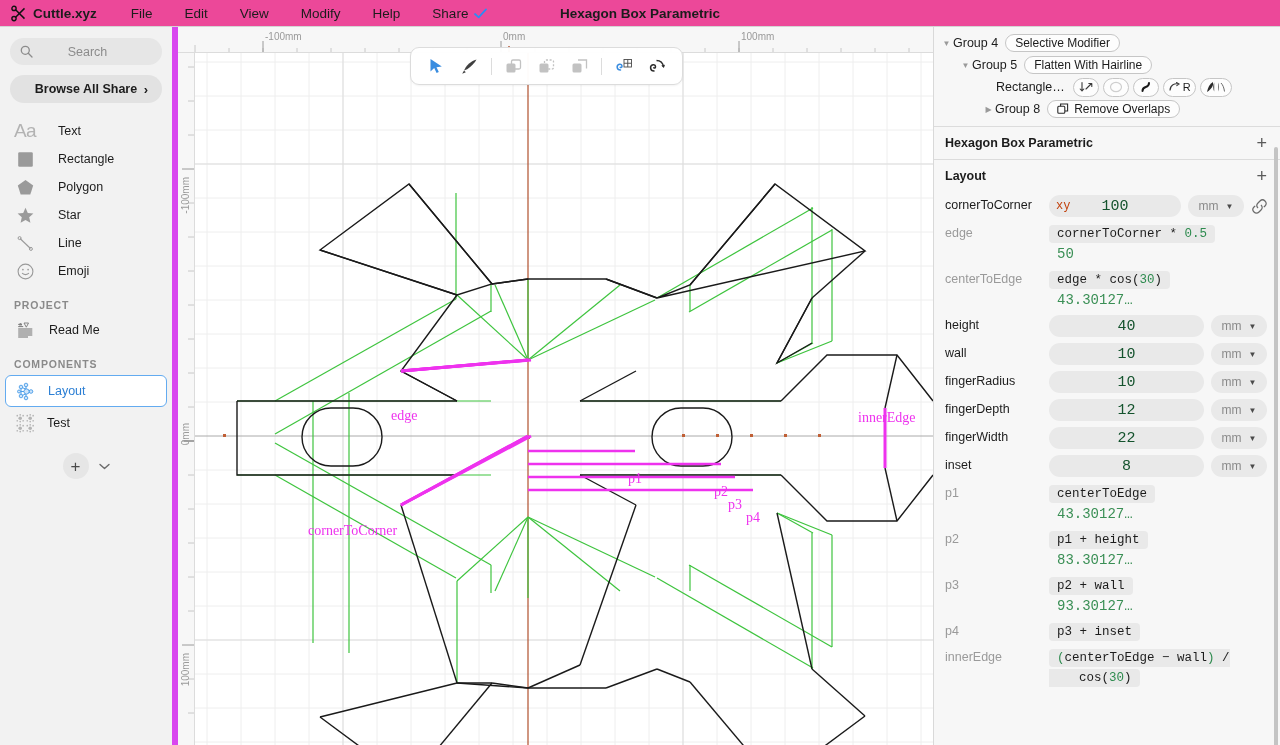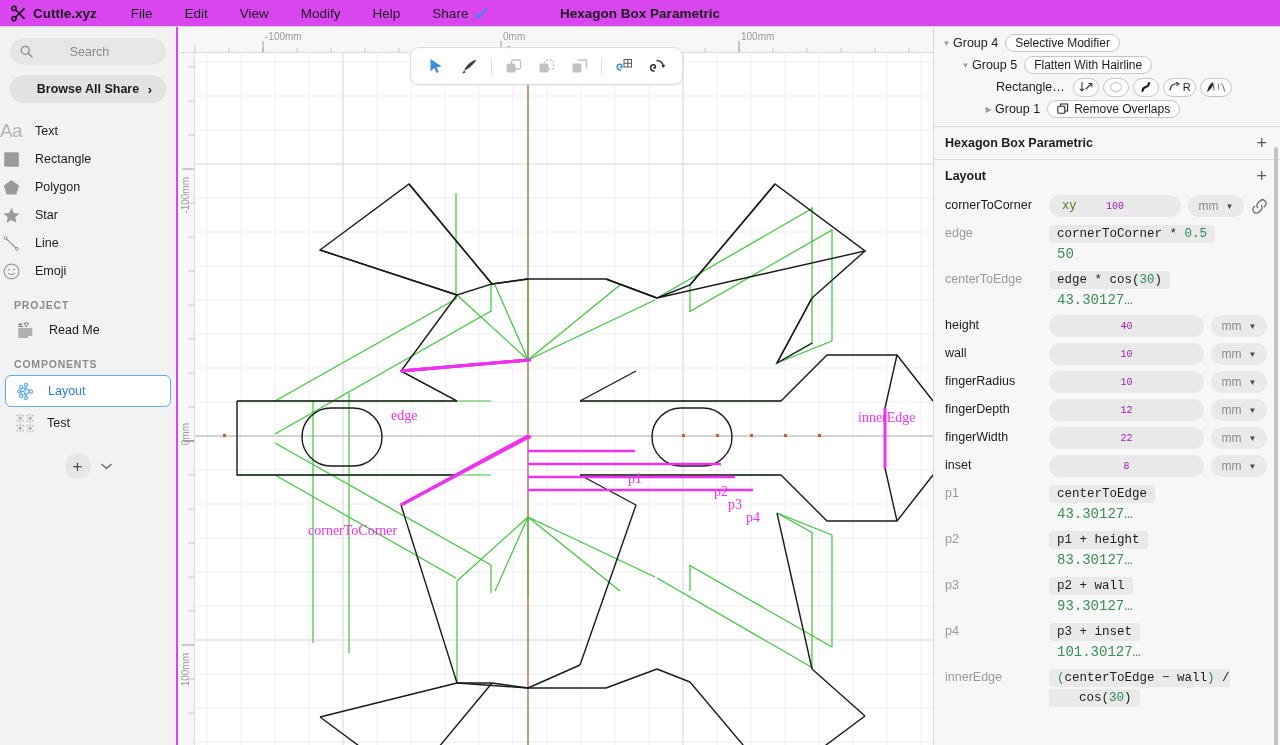--- a/index.html
+++ b/index.html
@@ -8,21 +8,21 @@
     font-family: "Liberation Sans", sans-serif;
     background: #ffffff;
     overflow: hidden;
     -webkit-font-smoothing: antialiased;
   }
   .app { position: relative; width: 1280px; height: 745px; display: flex; flex-direction: column; }
 
   
   .menubar {
     height: 27px; flex: 0 0 27px;
-    background: #d946ef;
+    background: #ec4899;
     border-bottom: 1px solid #d4d4d4;
     display: flex; align-items: center;
     position: relative;
     padding-left: 10px;
   }
   .brand { display: flex; align-items: center; gap: 6px; font-weight: bold; font-size: 13.5px; color: #1c1c1c; }
   .brand-logo { width: 17px; height: 17px; display: block; }
   .menu-items { display: flex; align-items: center; gap: 18px; margin-left: 20px; font-size: 13.5px; color: #1c1c1c; }
   .menu-item { cursor: default; padding-left: 14px; }
   .share-check { color: #2c8cf5; font-size: 13px; margin-left: -12px; }
@@ -30,21 +30,21 @@
     position: absolute; left: 0; right: 0; text-align: center;
     font-size: 13.5px; font-weight: bold; color: #1c1c1c; pointer-events: none;
   }
 
   .body-row { flex: 1 1 auto; display: flex; min-height: 0; }
 
   
   .sidebar {
     width: 178px; flex: 0 0 178px;
     background: #f2f2f2;
-    border-right: 2px solid #d946ef;
+    border-right: 6px solid #d946ef;
     padding-top: 8px;
     position: relative;
   }
   .search-box {
     margin: 3px 10px 0 10px; height: 27px;
     background: #e6e6e6; border-radius: 14px;
     display: flex; align-items: center; padding: 0 10px;
     position: relative;
   }
   .search-box .mag { width: 13px; height: 13px; flex: 0 0 13px; }
@@ -54,21 +54,21 @@
     background: #e2e2e2; border-radius: 14px;
     display: flex; align-items: center; justify-content: center;
     font-size: 12.5px; font-weight: bold; color: #1c1c1c;
     position: relative; cursor: default;
   }
   .browse-btn .chev { position: absolute; right: 14px; font-size: 13px; font-weight: bold; }
 
   .shape-list { margin-top: 14px; }
   .shape-item {
     display: flex; align-items: center; height: 28px;
-    padding-left: 0; gap: 13px;
+    padding-left: 14px; gap: 22px;
     font-size: 12.5px; color: #1c1c1c; cursor: default;
   }
   .shape-ico { width: 22px; height: 22px; flex: 0 0 22px; display: flex; align-items: center; justify-content: center; }
   .aa-ico { font-size: 19px; color: #b3b3b3; font-family: "Liberation Sans", sans-serif; letter-spacing: -0.5px; }
 
   .sect-head {
     font-size: 10.5px; font-weight: bold; letter-spacing: 0.8px;
     color: #8a8a8a; padding: 14px 0 5px 14px;
   }
   .proj-item {
@@ -144,22 +144,22 @@
   .params { flex: 1 1 auto; overflow: hidden; padding-bottom: 4px; }
   .prow { display: flex; align-items: flex-start; padding: 3px 13px 3px 11px; min-height: 23px; }
   .plabel { width: 104px; flex: 0 0 104px; font-size: 12.5px; color: #1c1c1c; padding-top: 3px; }
   .plabel.dim { color: #9a9a9a; }
   .pfield { flex: 1 1 auto; display: flex; align-items: center; gap: 7px; min-width: 0; }
   .num-input {
     flex: 1 1 auto; height: 22px; background: #e9e9e9; border-radius: 11px;
     display: flex; align-items: center; justify-content: center;
     font-size: 12.5px; color: #8a8a8a; position: relative; cursor: text;
   }
-  .num-input .xy { position: absolute; left: 13px; font-size: 12px; color: #4d7c0f; font-family: "Liberation Mono", monospace; }
-  .num-input .nval { font-family: "Liberation Mono", monospace; font-size: 10px; color: #a21caf; }
+  .num-input .xy { position: absolute; left: 7px; font-size: 12px; color: #c2410c; font-family: "Liberation Mono", monospace; }
+  .num-input .nval { font-family: "Liberation Mono", monospace; font-size: 15px; color: #14532d; }
   .unit-sel {
     width: 56px; flex: 0 0 56px; height: 22px; background: #e9e9e9; border-radius: 11px;
     display: flex; align-items: center; justify-content: center; gap: 7px;
     font-size: 12px; color: #8a8a8a; cursor: default;
   }
   .unit-sel .dn { font-size: 8px; color: #4a4a4a; }
   .link-ico { width: 16px; flex: 0 0 16px; display: flex; align-items: center; justify-content: center; cursor: default; }
   .expr-wrap { flex: 1 1 auto; min-width: 0; }
   .expr {
     background: #e9e9e9; border-radius: 4px; padding: 2px 8px;
@@ -764,21 +764,21 @@
                   <path d="M8 1 C4.5 3 3 6.5 2 11 C4.5 9.5 7 7 8 4 Z" fill="#2a2a2a"></path>
                   <path d="M9.2 1.5 C8 4 8 8 9.2 10.5" fill="#2a2a2a"></path>
                   <path d="M13 1.5 C14.2 4 14.2 8 13 10.5" fill="#6a6a6a"></path>
                   <path d="M16 2 C18 4 19 7 19.5 10.5" fill="none" stroke="#6a6a6a" stroke-width="1"></path>
                 </svg>
             </span>
           </span>
         </div>
         <div class="tree-row" style="padding-left:48px;">
           <span class="tri">▶</span>
-          <span>Group 1</span>
+          <span>Group 8</span>
           <span class="pill">
             <span>
               <svg width="13" height="12" viewBox="0 0 13 12">
                   <rect x="0.8" y="3.2" width="7" height="7" rx="1" fill="none" stroke="#2a2a2a" stroke-width="1.1"></rect>
                   <path d="M3.6 3.2 L3.6 1 L10.6 1 L10.6 8 L8 8" fill="none" stroke="#2a2a2a" stroke-width="1.1"></path>
                 </svg>
             </span>
             <span>Remove Overlaps</span>
           </span>
         </div>
@@ -932,21 +932,20 @@
           <span class="expr-wrap">
             <span class="expr"><span>p2 + wall</span></span>
             <div class="result">93.30127…</div>
           </span>
         </div>
 
         <div class="prow">
           <span class="plabel dim">p4</span>
           <span class="expr-wrap">
             <span class="expr"><span>p3 + inset</span></span>
-            <div class="result">101.30127…</div>
           </span>
         </div>
 
         <div class="prow">
           <span class="plabel dim">innerEdge</span>
           <span class="expr-wrap">
             <span class="expr"><span class="paren">(</span><span>centerToEdge − wall</span><span class="paren">)</span><span> /
     cos(</span><span class="num">30</span><span>)</span></span>
           </span>
         </div>

